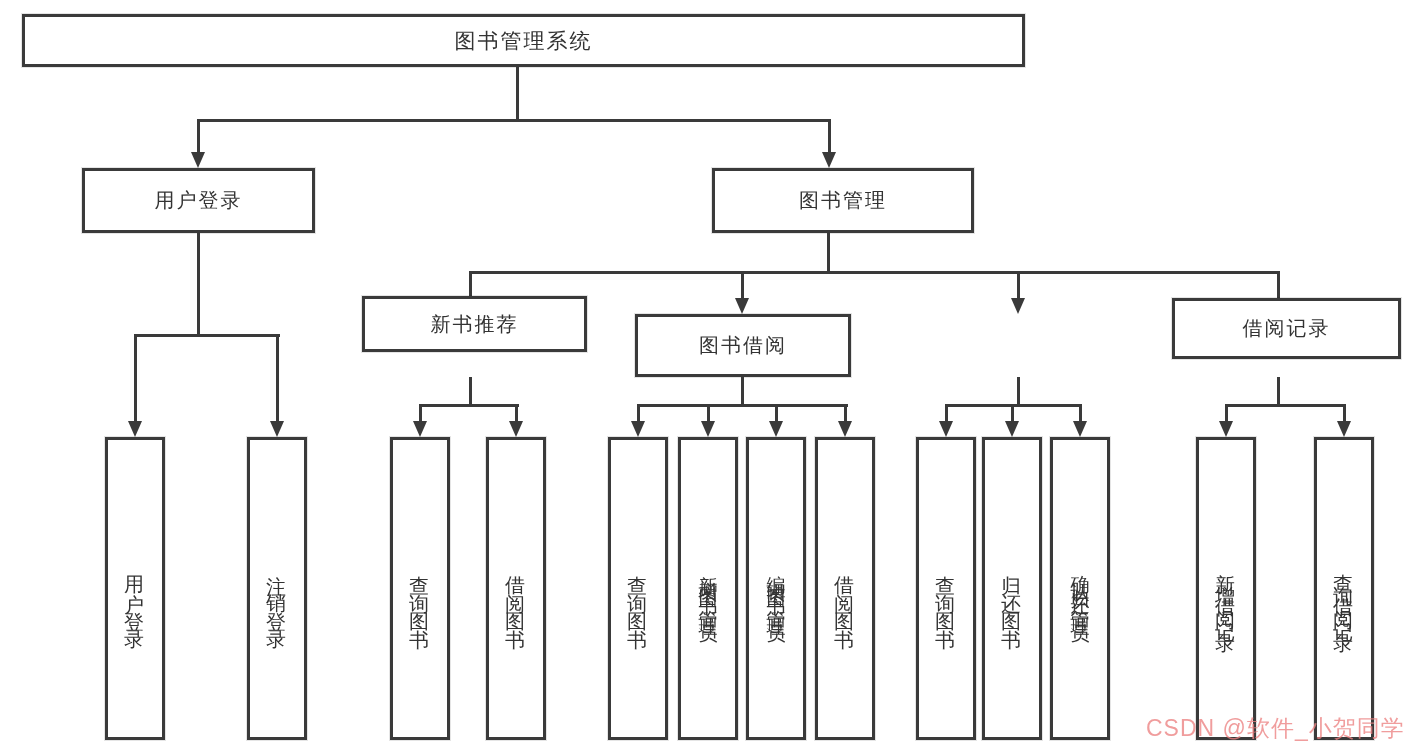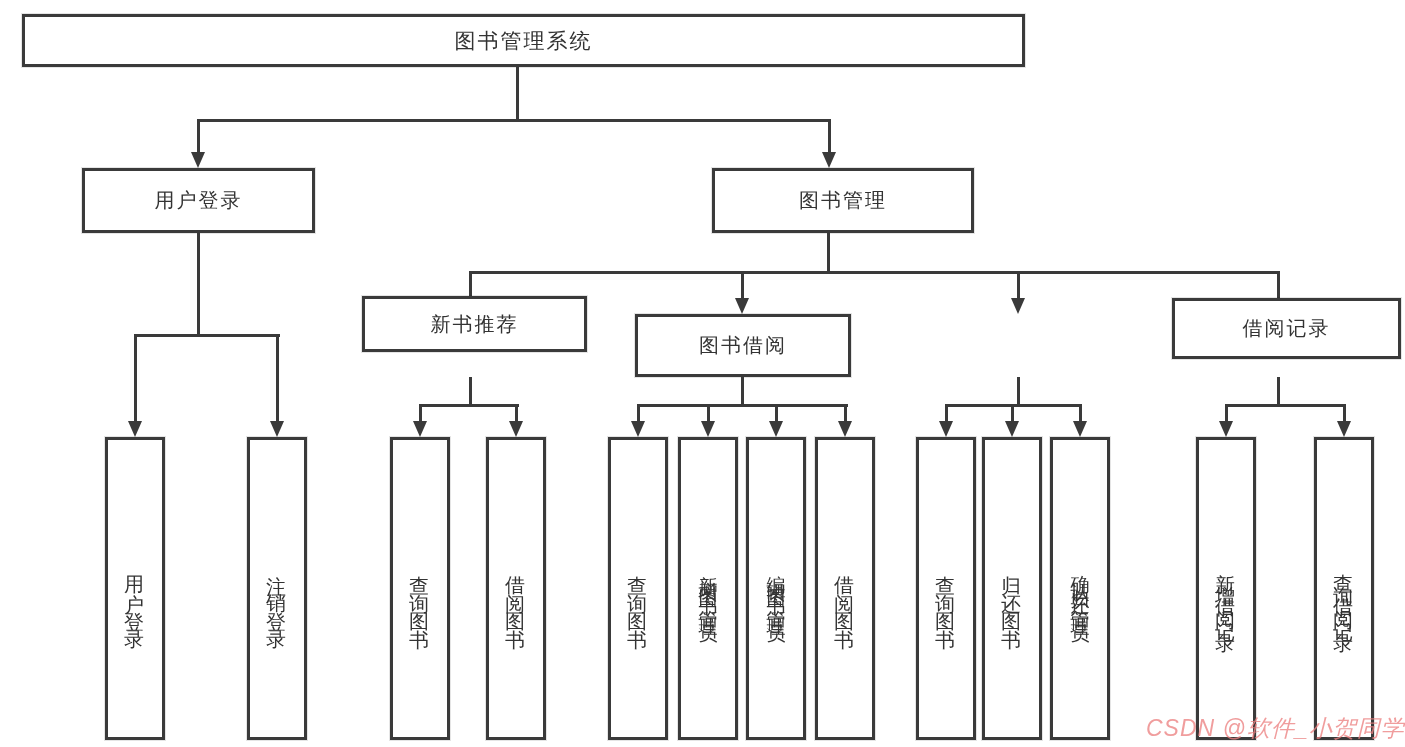--- a/index.html
+++ b/index.html
@@ -23,21 +23,20 @@
   .vline,.hline{position:absolute;background:var(--line,#3a3a3a);}
   .tri{
     position:absolute;width:0;height:0;
     border-left:7px solid transparent;border-right:7px solid transparent;
     border-top:16px solid var(--line,#3a3a3a);
   }
   .watermark{
     position:absolute;left:1146px;top:713px;font-size:23px;
     color:var(--watermark,#ec8282);opacity:.78;white-space:nowrap;z-index:10;
     letter-spacing:1px;
-    font-style:italic;
   }
 </style>
 </head>
 <body>
 
 <div class="canvas">
 
   <div class="box root" style="left:22px;top:14px;width:1003px;height:53px">图书管理系统</div>
 
   <div class="vline" style="left:516px;top:66px;width:3px;height:55px"></div>

